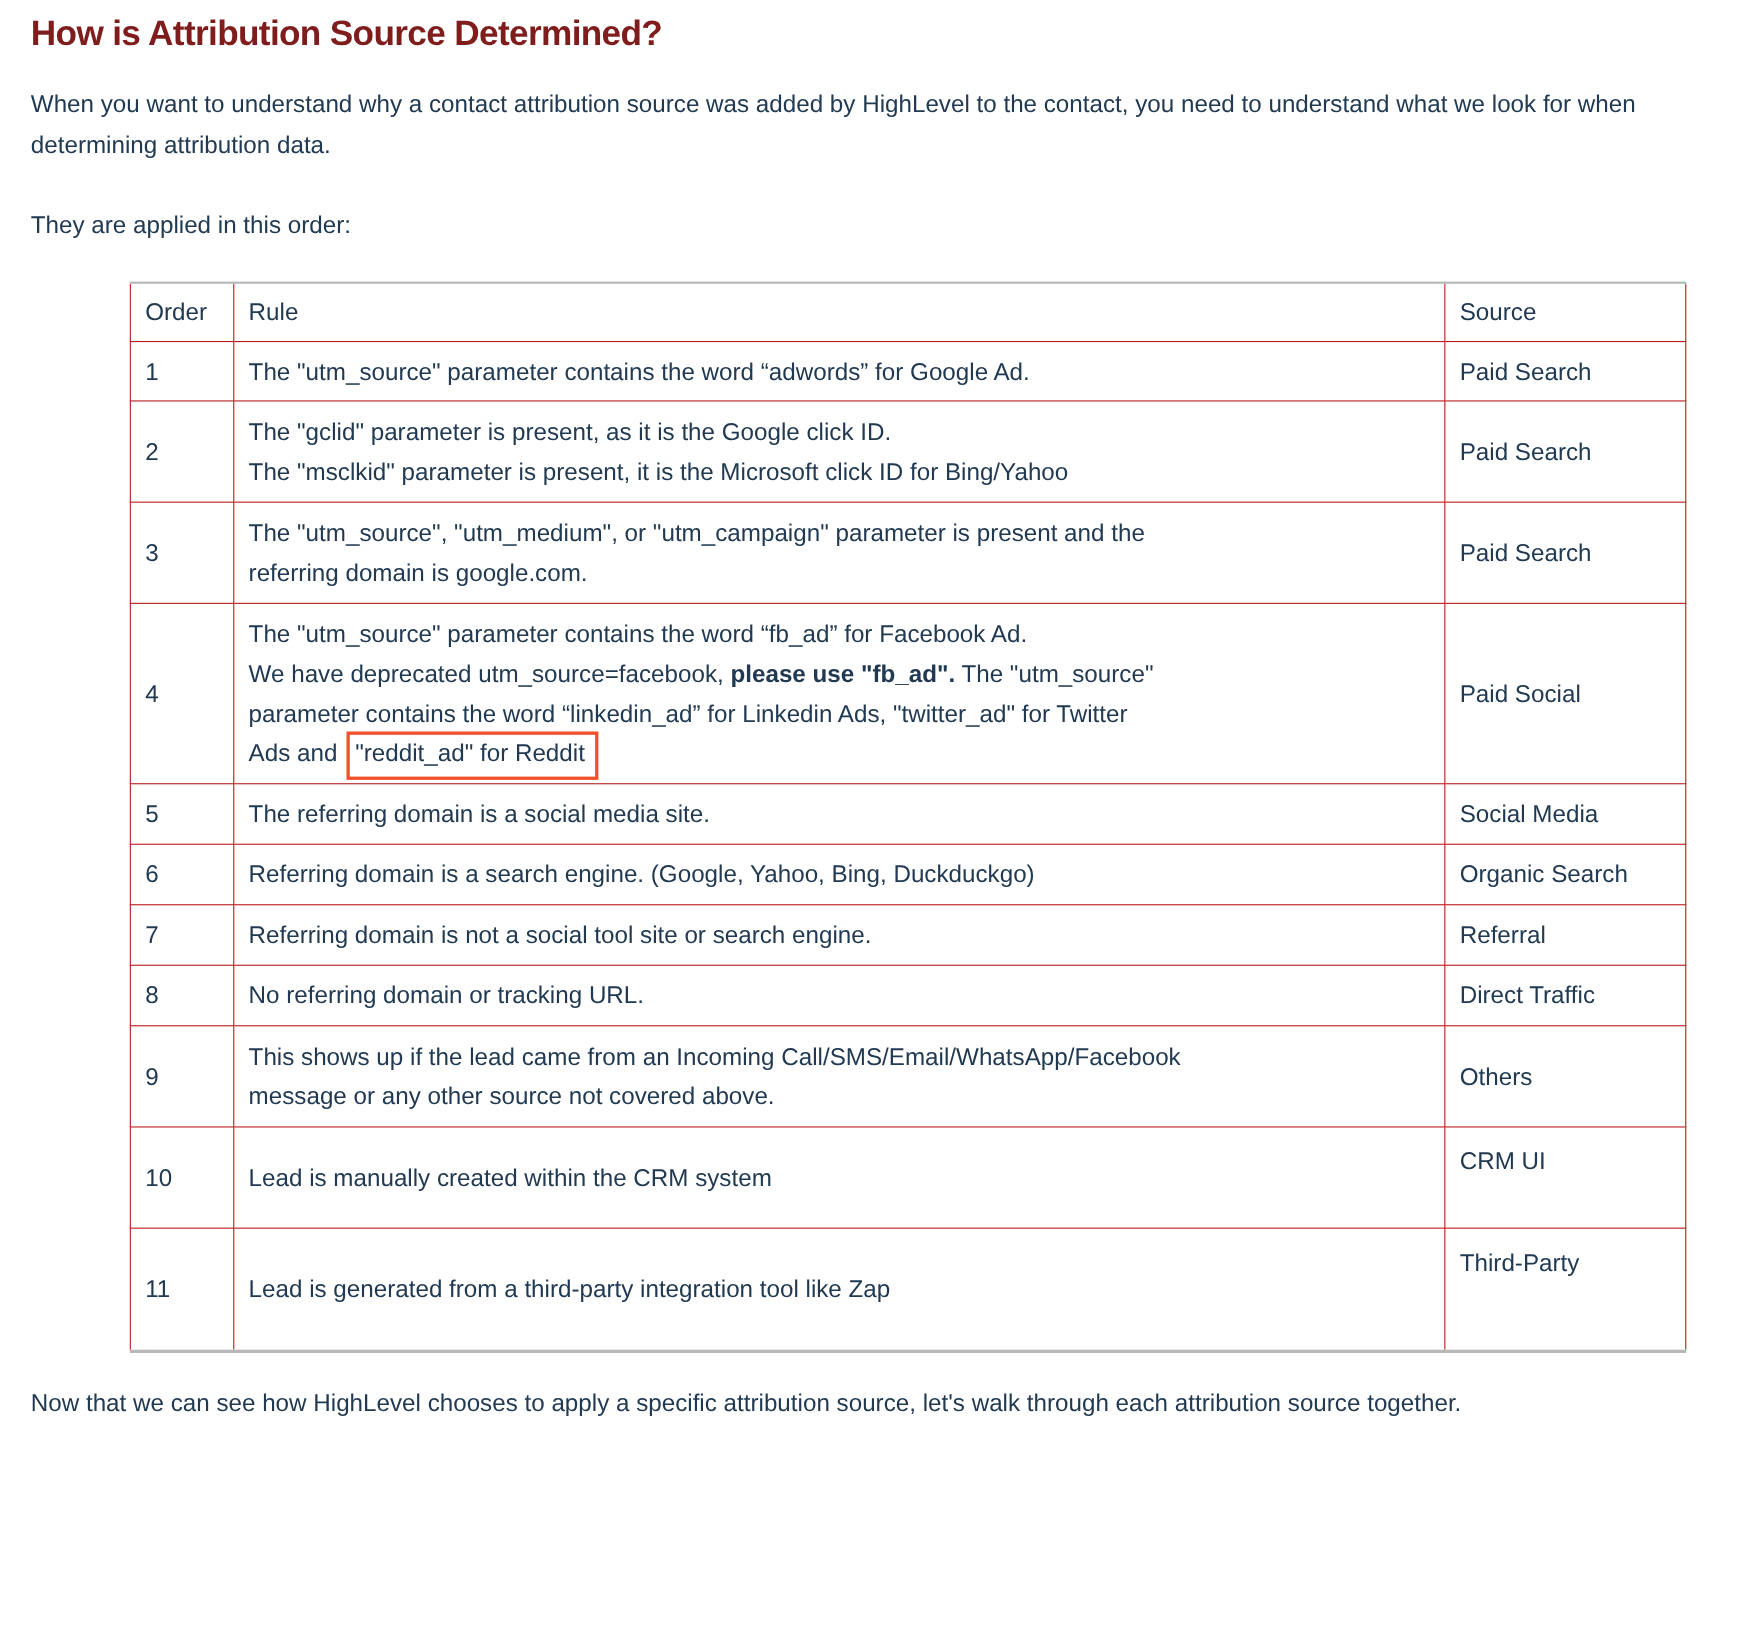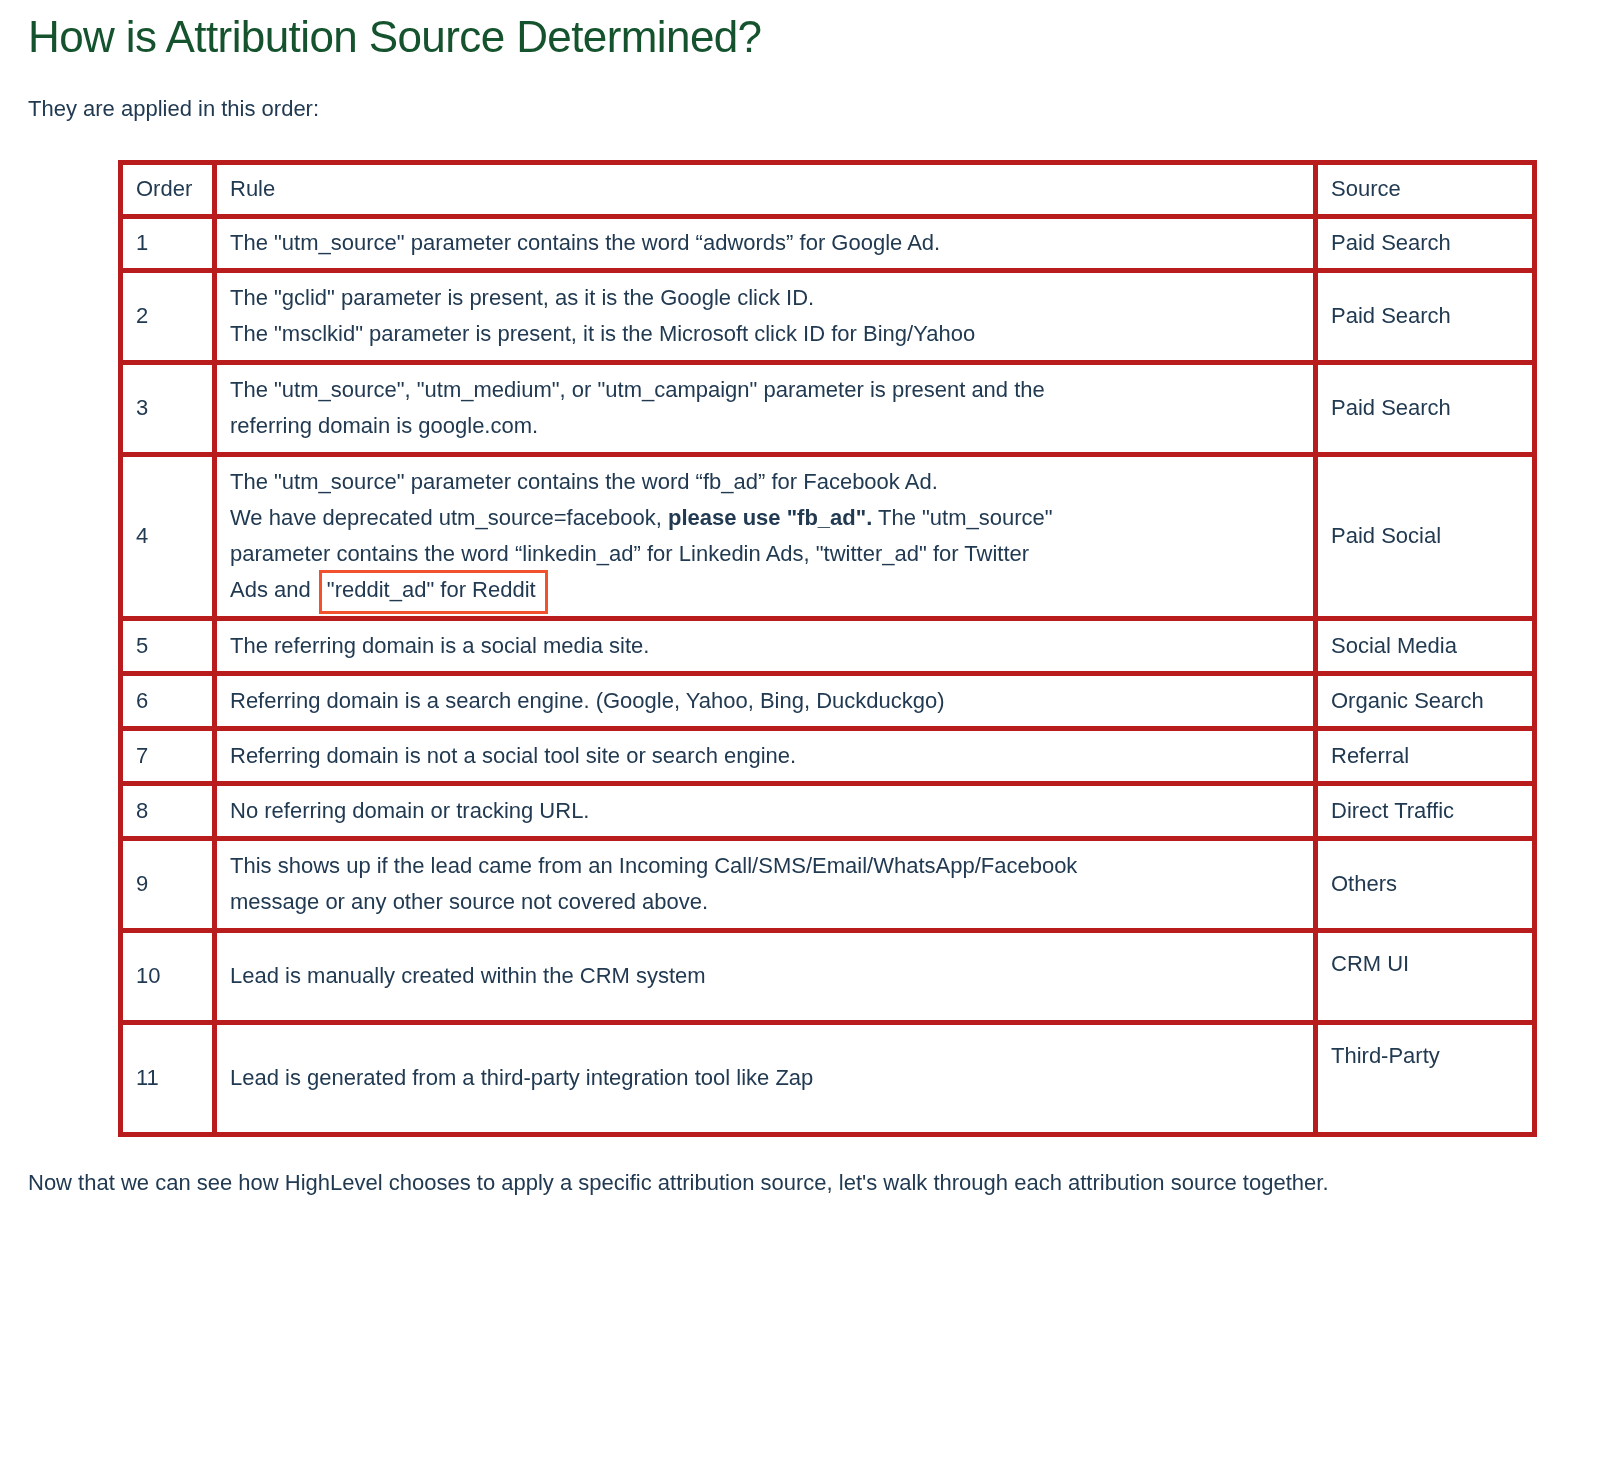--- a/index.html
+++ b/index.html
@@ -13,44 +13,44 @@
     min-height: 1484px;
     color: #213a52;
     font-family: "Liberation Sans", "DejaVu Sans", sans-serif;
     font-size: 22px;
   }
   .page {
     width: 1600px;
     padding: 12px 30px 40px 28px;
   }
   h1.title {
-    font-size: 44px;
+    font-size: 32px;
     line-height: 1.15;
-    font-weight: 400;
+    font-weight: 700;
     letter-spacing: -0.6px;
-    color: #14532d;
+    color: #7f1d1d;
     margin: 0 0 27px 0;
   }
   p.para {
     line-height: 37px;
     margin: 0 0 36px 0;
     max-width: 1508px;
   }
   p.lead-in { margin-bottom: 4px; }
   table.rules {
     border-collapse: collapse;
     table-layout: fixed;
     width: 1414px;
     margin: 33px 0 0 90px;
     border: 1px solid #b6b8ba;
     border-top: 2px solid #b6b8ba;
     border-bottom: 3px solid #b6b8ba;
   }
   th, td {
-    border: 5px solid #b91c1c;
+    border: 1px solid #b91c1c;
     vertical-align: middle;
     text-align: left;
     font-weight: 400;
     font-size: 22px;
     line-height: 36px;
     padding: 6px 14px 6px 13px;
     overflow: hidden;
   }
   col.c-order  { width: 94px; }
   col.c-rule   { width: 1101px; }
@@ -82,20 +82,21 @@
     margin: 27px 0 0 0;
   }
 </style>
 </head>
 <body>
 
 <main class="page">
 
   <h1 class="title">How is Attribution Source Determined?</h1>
 
+  <p class="para">When you want to understand why a contact attribution source was added by HighLevel to the contact, you need to understand what we look for when determining attribution data.</p>
 
 
   <p class="para lead-in">They are applied in this order:</p>
 
   <table class="rules">
     <colgroup>
       <col class="c-order">
       <col class="c-rule">
       <col class="c-source">
     </colgroup>

